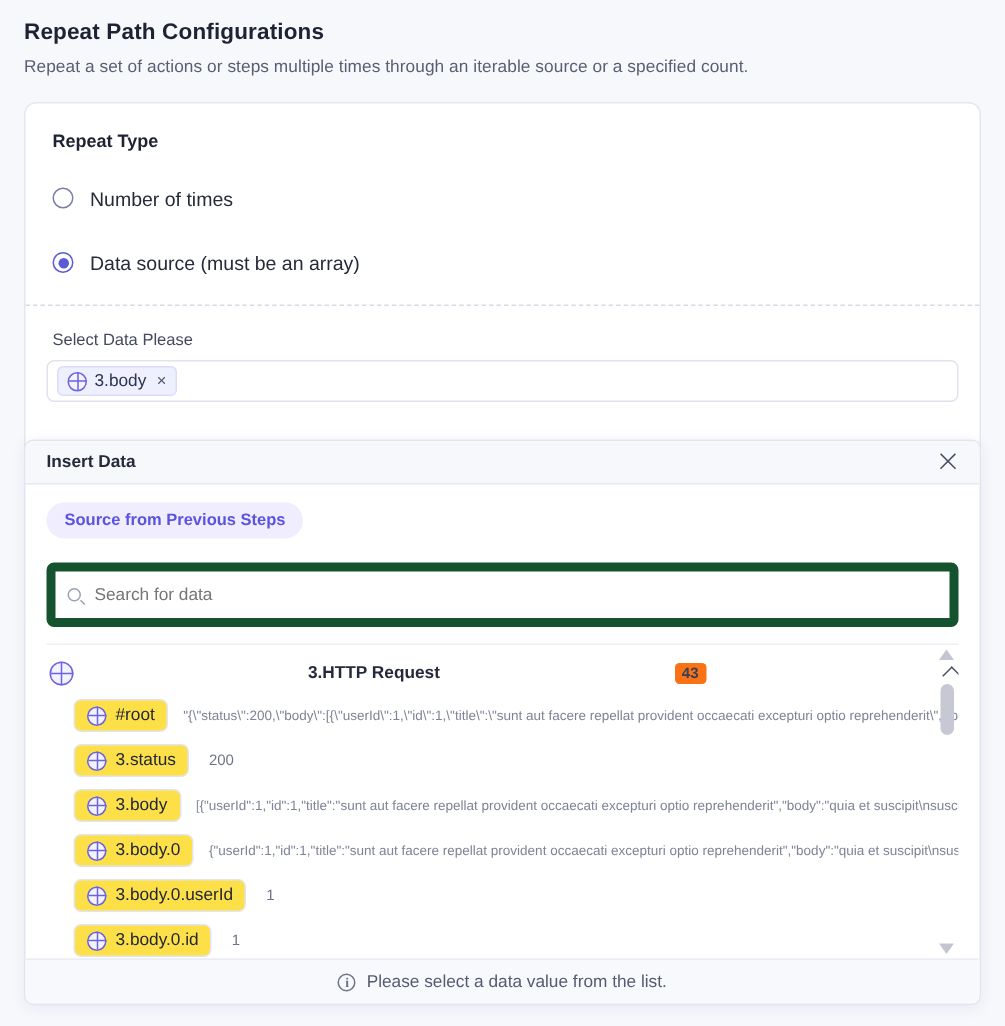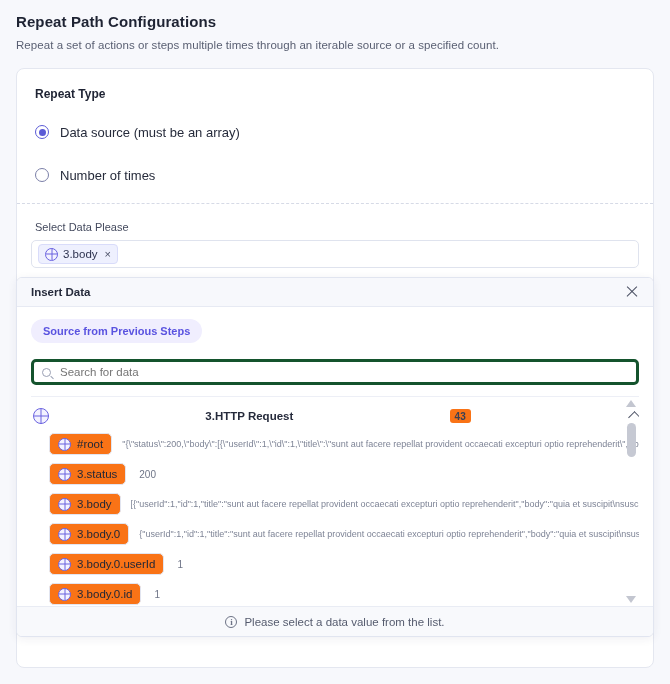--- a/index.html
+++ b/index.html
@@ -88,21 +88,21 @@
   .globe::after {
     content: ""; position: absolute; top: 50%; left: -0.5px; right: -0.5px;
     height: 0; border-top: 1.3px solid #6b63e0; transform: translateY(-50%);
   }
   .globe.lg { width: 16px; height: 16px; }
 
   
   .popover {
     position: absolute;
     left: -1px; right: -1px;
-    top: 208px;
+    top: 224px;
     background: #ffffff;
     border: 1px solid #e1e5f0;
     border-radius: 6px;
     box-shadow: 0 2px 10px rgba(40,45,80,.07);
     overflow: hidden;
   }
   .pop-header {
     height: 29px; background: #f7f8fc;
     border-bottom: 1px solid #e7eaf3;
     display: flex; align-items: center; justify-content: space-between;
@@ -121,21 +121,21 @@
 
   .pop-body { padding: 12px 14px 0 14px; }
   .pill {
     display: inline-block; background: #f0eefe; color: #5a53e0;
     font-size: 11px; font-weight: 700; border-radius: 13px;
     padding: 6px 12px;
   }
 
   .search-wrap {
     margin: 16px 0 0 0;
-    height: 26px; border: 3px solid #14532d; border-radius: 5px;
+    height: 43px; border: 6px solid #14532d; border-radius: 5px;
     display: flex; align-items: center; padding: 0 8px; background: #fff;
   }
   .search-icon {
     width: 9px; height: 9px; border: 1.2px solid #9aa0b4; border-radius: 50%;
     position: relative; flex: none; margin-right: 7px;
   }
   .search-icon::after {
     content: ""; position: absolute; right: -3.5px; bottom: -2.5px;
     width: 4px; height: 1.2px; background: #9aa0b4; transform: rotate(45deg);
   }
@@ -169,21 +169,21 @@
     margin-left: 3px; margin-top: 3px; cursor: pointer;
   }
 
   .item-row {
     display: flex; align-items: center; gap: 10px;
     padding: 3px 0 3px 18px; height: 30px;
   }
   .token {
     display: inline-flex; align-items: center; gap: 6px;
     border: 1px solid #e2e5f0; border-radius: 5px;
-    background: #f97316; height: 22px; padding: 0 8px;
+    background: #fde047; height: 22px; padding: 0 8px;
     font-size: 11.5px; color: #222737; white-space: nowrap; flex: none;
   }
   .val {
     font-size: 9px; color: #7e8496;
     overflow: hidden; white-space: nowrap; text-overflow: clip;
     flex: 1; min-width: 0;
   }
   .val.num { font-size: 10px; color: #6e7487; padding-left: 3px; }
 
   
@@ -220,26 +220,26 @@
 
   <div class="page-title">Repeat Path Configurations</div>
   <div class="page-sub">Repeat a set of actions or steps multiple times through an iterable source or a specified count.</div>
 
   <div class="card">
 
     <div class="section-label">Repeat Type</div>
 
     <div class="radio-group">
       <div class="radio-row">
+        <span class="radio"></span>
+        <span class="radio-label">Number of times</span>
+      </div>
+      <div class="radio-row">
         <span class="radio checked"></span>
         <span class="radio-label">Data source (must be an array)</span>
-      </div>
-      <div class="radio-row">
-        <span class="radio"></span>
-        <span class="radio-label">Number of times</span>
       </div>
     </div>
 
     <div class="divider-dashed"></div>
 
     <div class="field-label">Select Data Please</div>
 
     <div class="source-input">
       <span class="chip">
         <span class="globe"></span>

